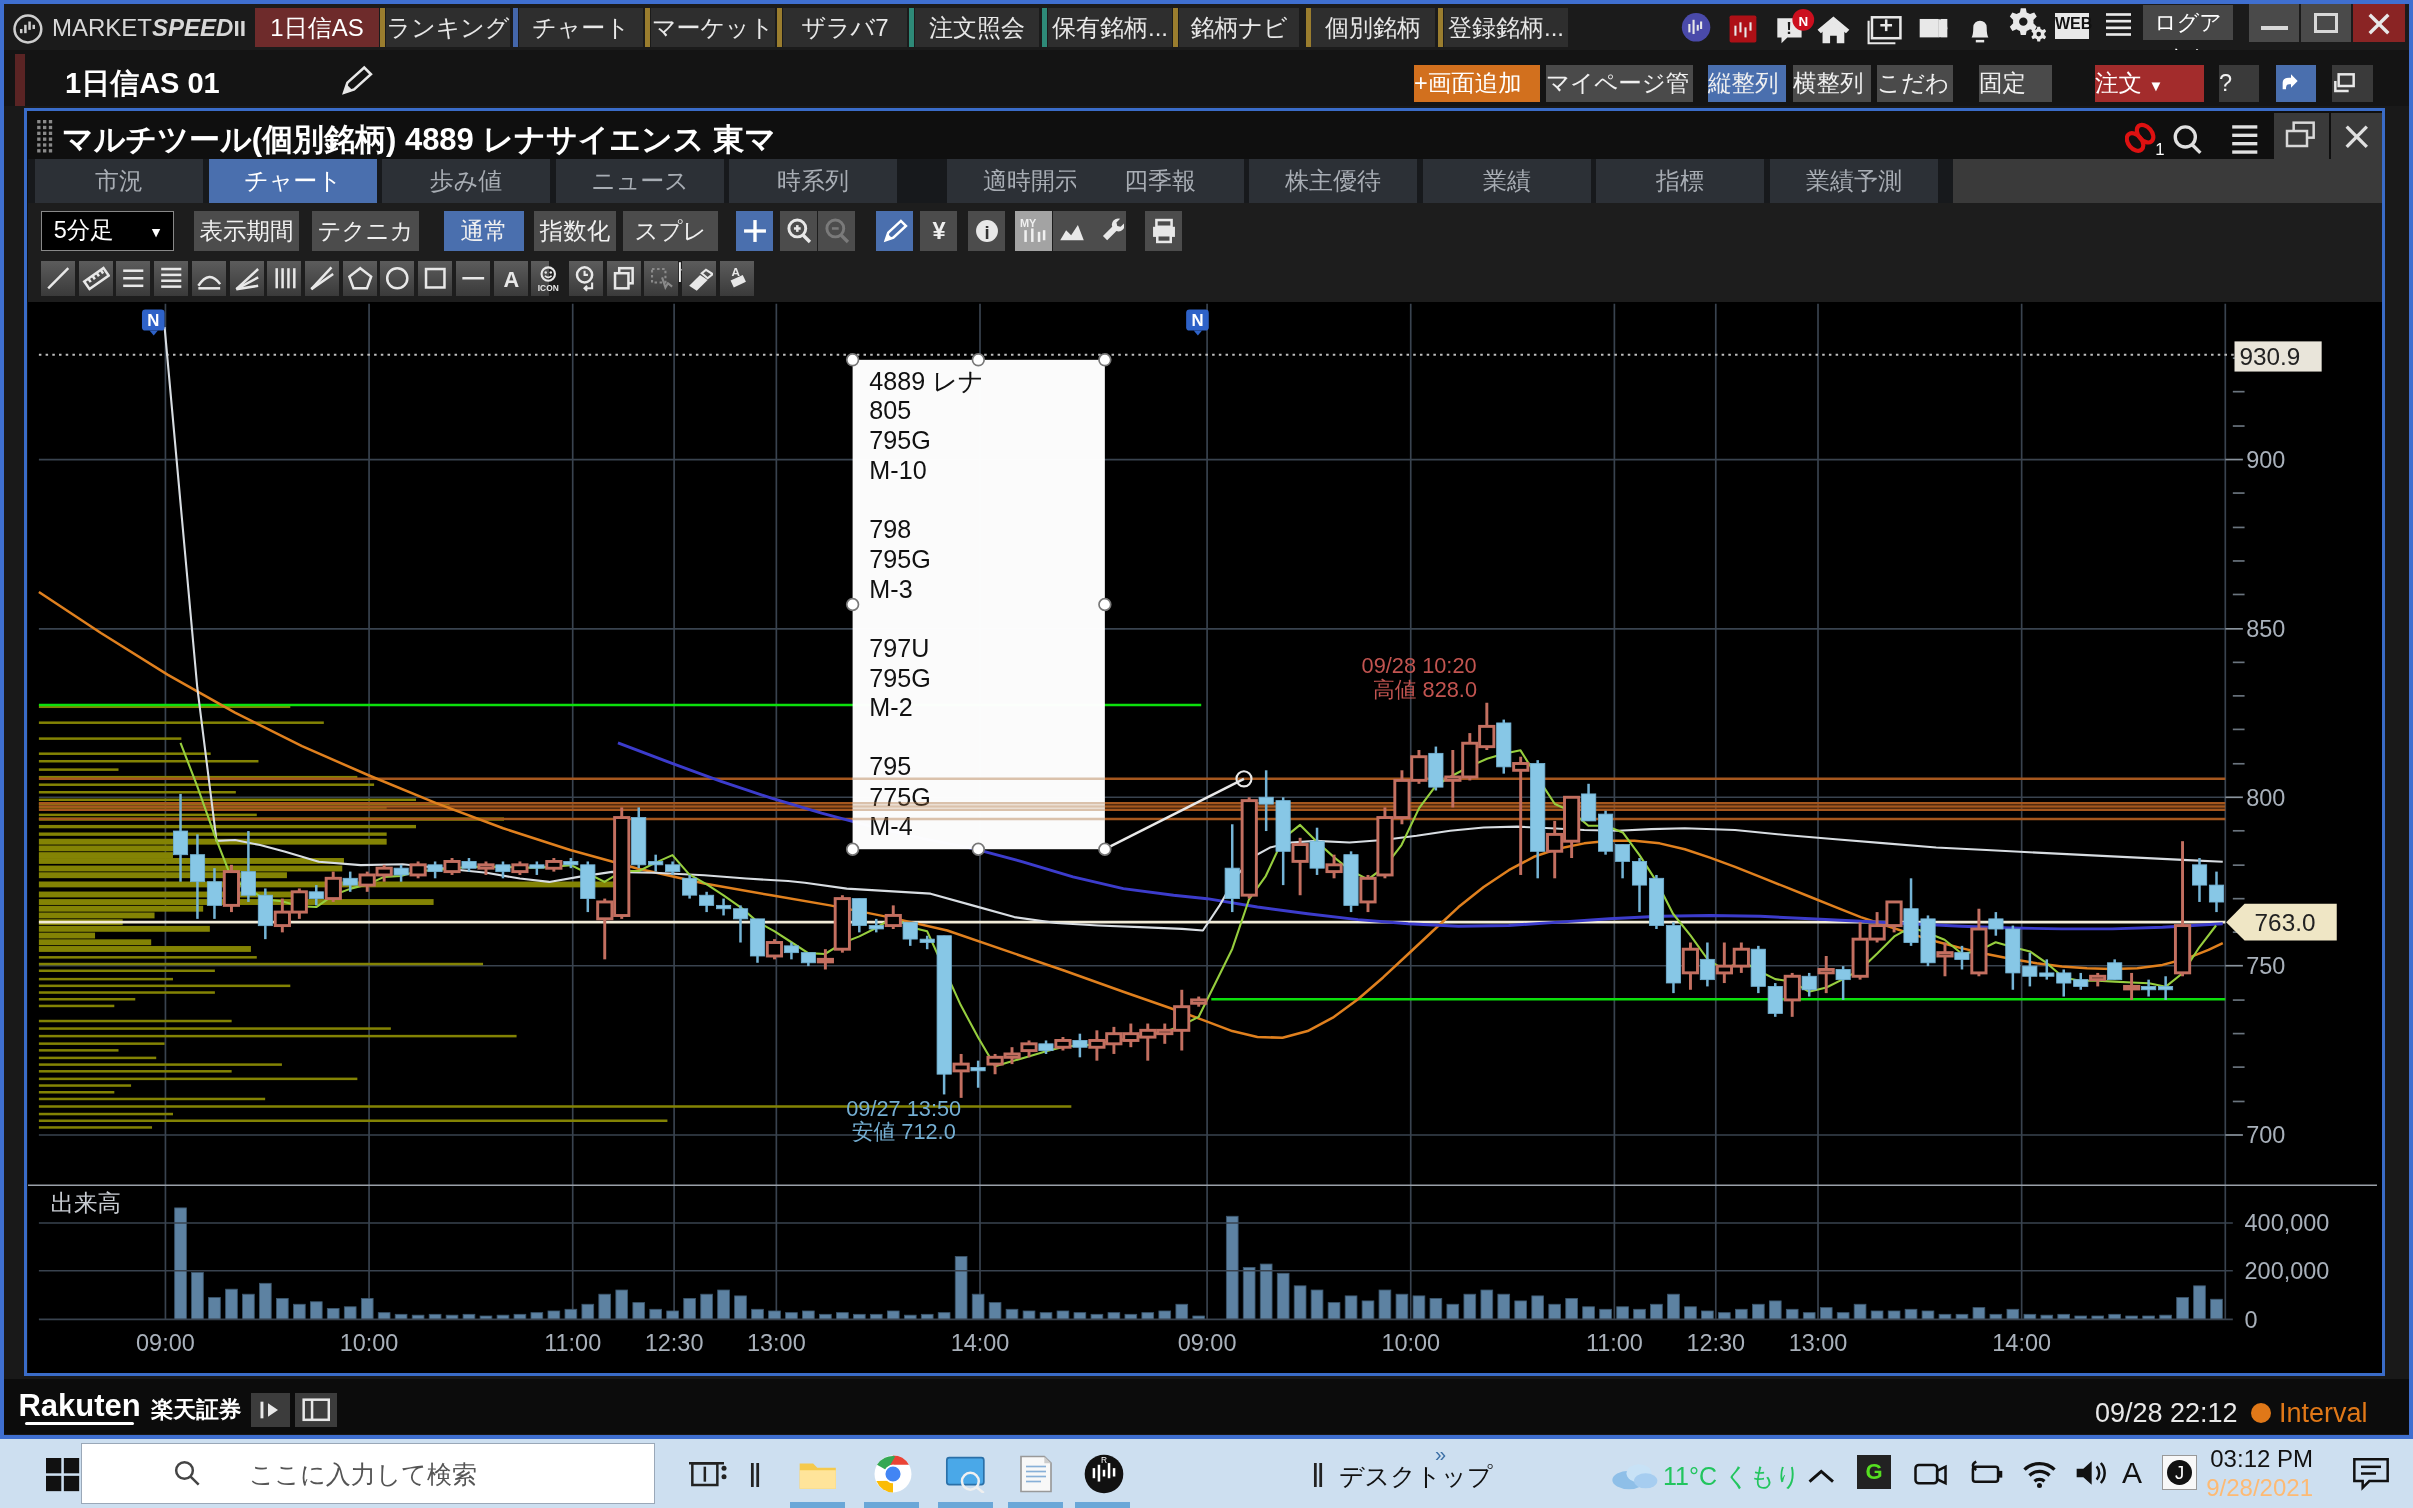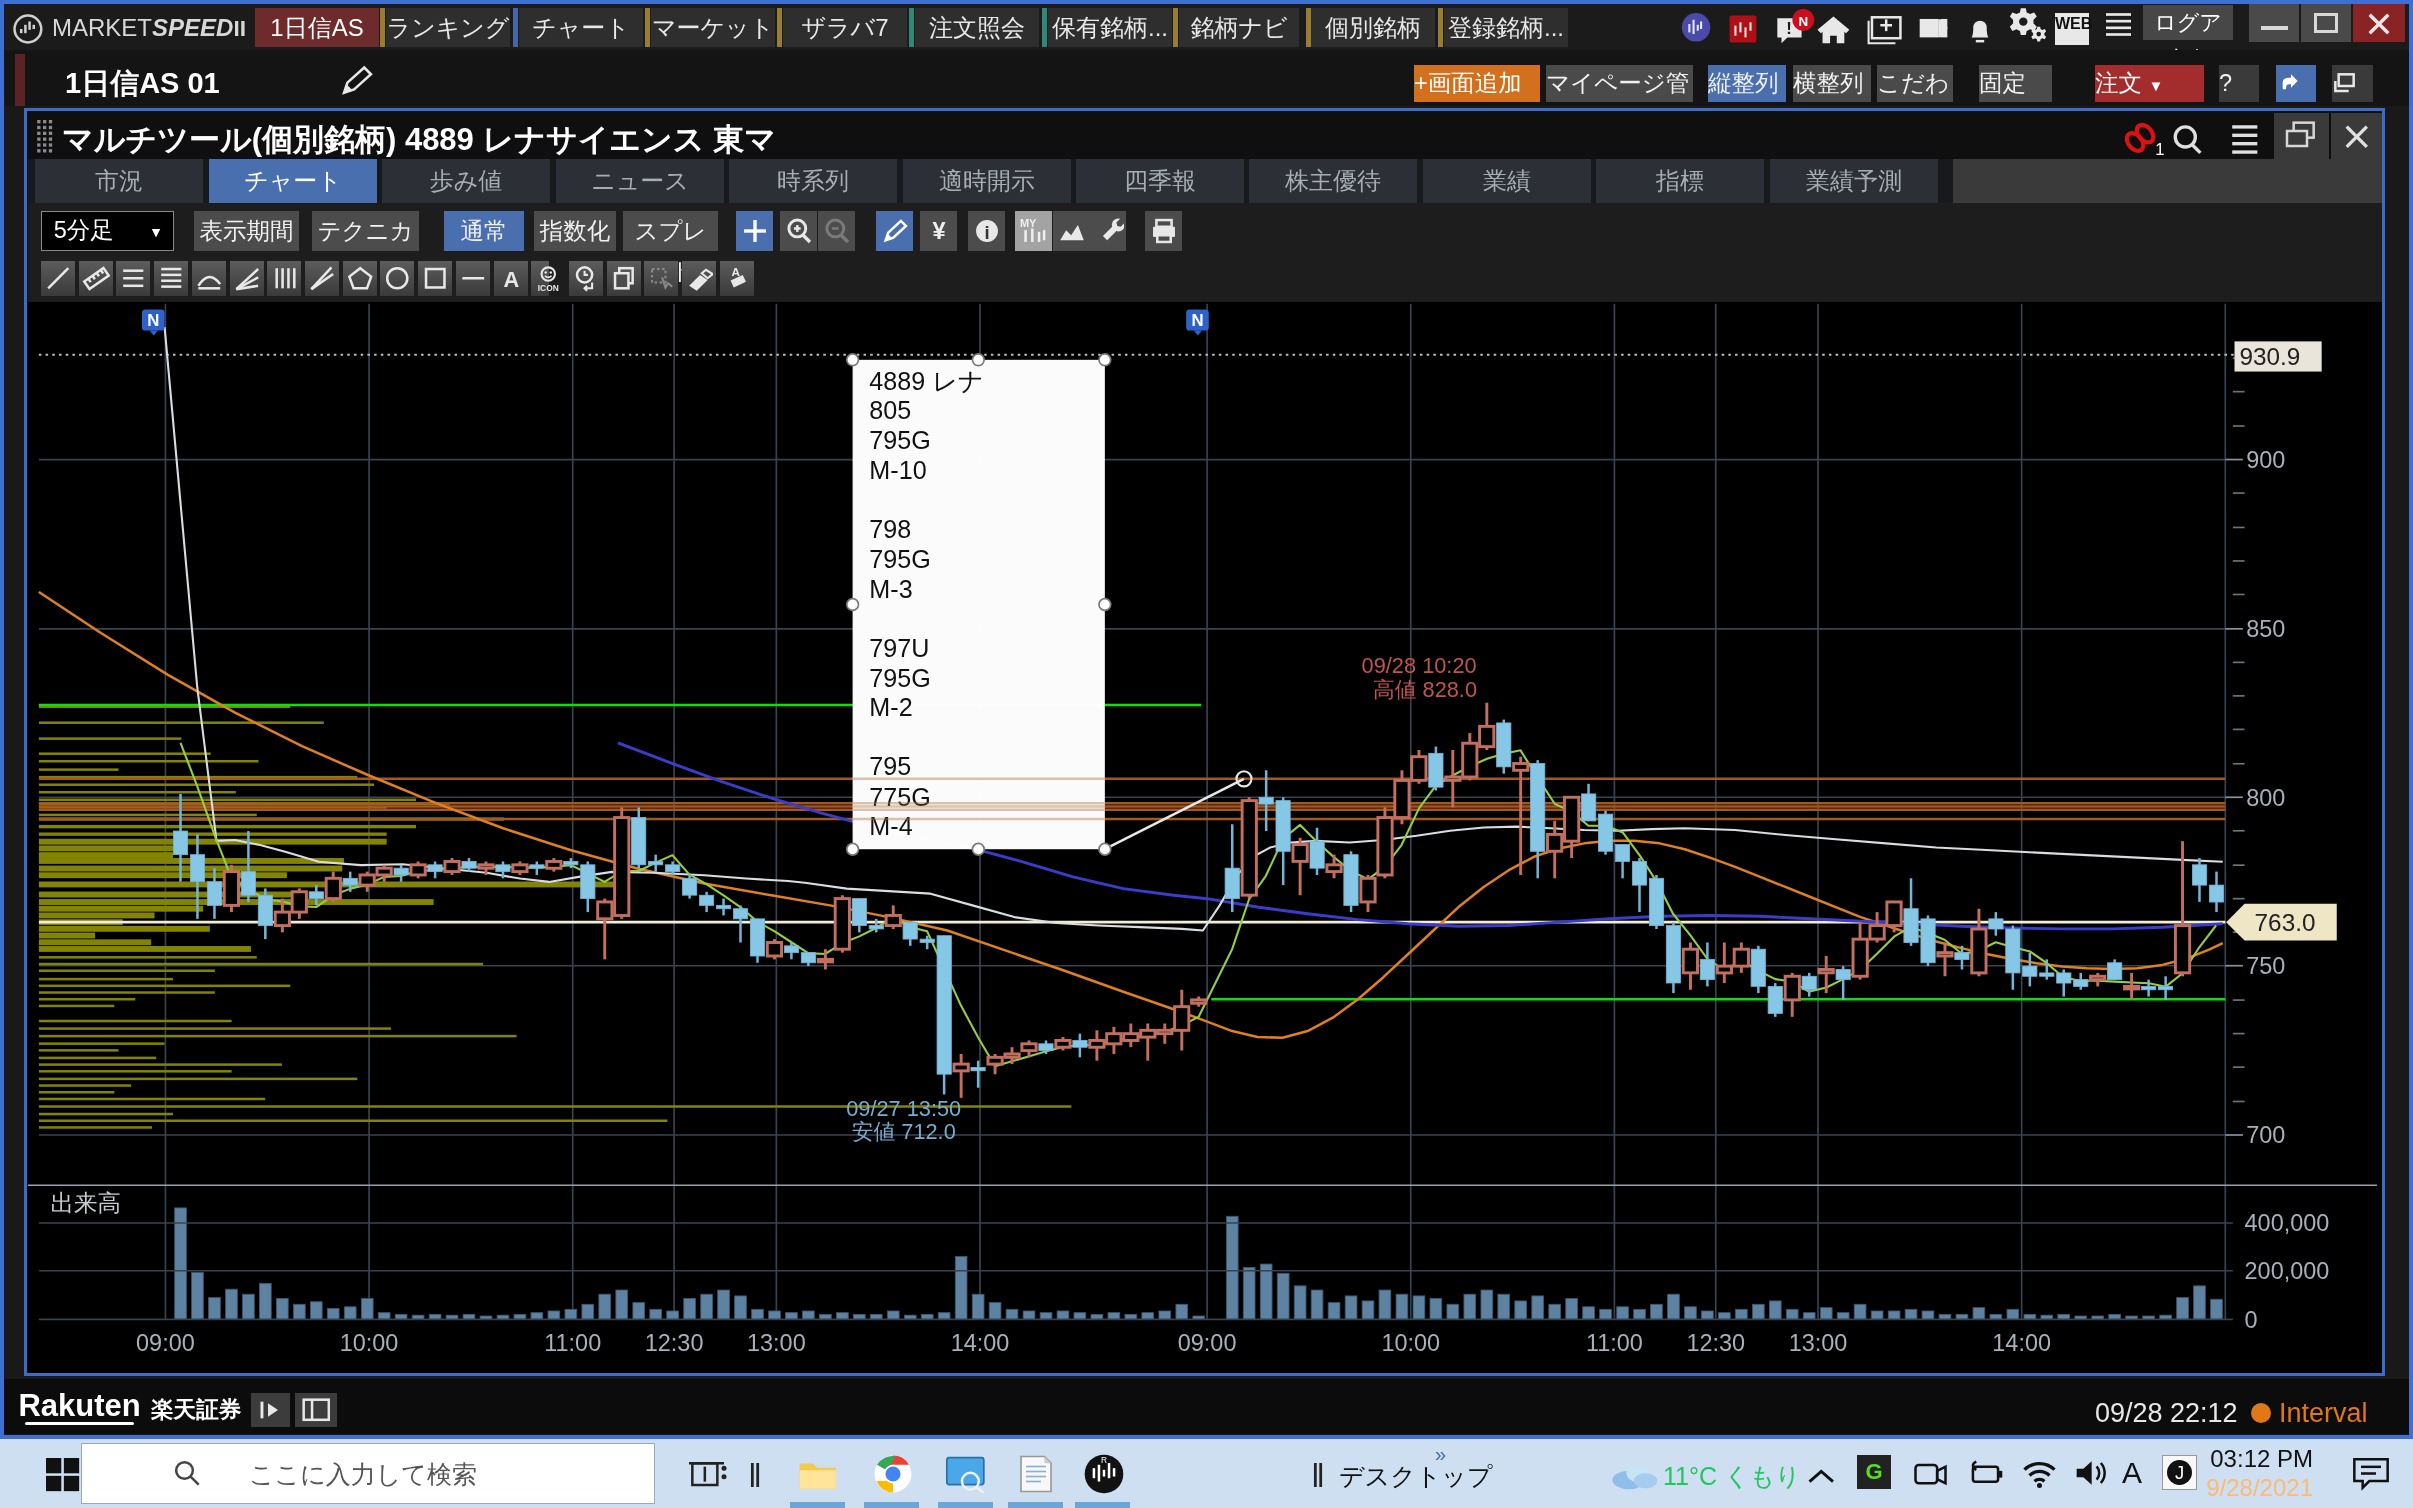--- a/index.html
+++ b/index.html
@@ -79,21 +79,21 @@
 <svg class="abs" style="left:2009px;top:8.4px" width="37" height="34" viewBox="0 0 44 40">
  <g fill="#e8e8e8">
       <path d="M14 0 h6 l1 5 a12 12 0 0 1 4 2 l5-2 3 5 -4 4 a12 12 0 0 1 0 4 l4 4 -3 5 -5-2 a12 12 0 0 1-4 2 l-1 5 h-6 l-1-5 a12 12 0 0 1-4-2 l-5 2 -3-5 4-4 a12 12 0 0 1 0-4 l-4-4 3-5 5 2 a12 12 0 0 1 4-2 z"></path>
       <circle cx="17" cy="16" r="5" fill="#1b1b1b"></circle>
     </g>
  <g fill="#e8e8e8" transform="translate(26,22) scale(0.55)">
       <path d="M14 0 h6 l1 5 a12 12 0 0 1 4 2 l5-2 3 5 -4 4 a12 12 0 0 1 0 4 l4 4 -3 5 -5-2 a12 12 0 0 1-4 2 l-1 5 h-6 l-1-5 a12 12 0 0 1-4-2 l-5 2 -3-5 4-4 a12 12 0 0 1 0-4 l-4-4 3-5 5 2 a12 12 0 0 1 4-2 z"></path>
       <circle cx="17" cy="16" r="5" fill="#1b1b1b"></circle>
     </g>
 </svg>
-<div class="abs" style="left:2055px;top:13.4px;width:34px;height:32px;background:#e8e8e8;color:#111;font-size:16px;font-weight:bold;text-align:center;line-height:22px">WEB</div>
+<div class="abs" style="left:2055px;top:13.4px;width:34px;height:26px;background:#e8e8e8;color:#111;font-size:16px;font-weight:bold;text-align:center;line-height:22px">WEB</div>
 <svg class="abs" style="left:2106px;top:11.7px" width="25" height="25" viewBox="0 0 30 30">
     <g stroke="#e8e8e8" stroke-width="3.2">
       <line x1="0" y1="3" x2="30" y2="3"></line>
       <line x1="0" y1="11" x2="30" y2="11"></line>
       <line x1="0" y1="19" x2="30" y2="19"></line>
       <line x1="0" y1="27" x2="30" y2="27"></line>
     </g>
   </svg>
 <div class="abs" style="left:2143px;top:5px;width:90px;height:35px;background:#474747;color:#fff;font-size:22px;text-align:center;line-height:35px">ログアウト</div>
 <div class="abs" style="left:2249px;top:4.2px;width:50px;height:38px;background:#4a4a4a">
@@ -189,21 +189,21 @@
   </div>
 <div class="wtab" style="left:382px;width:168px">
     <div style="position:relative;top:0">歩み値</div>
   </div>
 <div class="wtab" style="left:556px;width:168px">
     <div style="position:relative;top:0">ニュース</div>
   </div>
 <div class="wtab" style="left:729px;width:168px">
     <div style="position:relative;top:0">時系列</div>
   </div>
-<div class="wtab" style="left:903px;width:168px">
+<div class="wtab" style="left:947px;width:168px">
     <div style="position:relative;top:0">適時開示</div>
   </div>
 <div class="wtab" style="left:1076px;width:168px">
     <div style="position:relative;top:0">四季報</div>
   </div>
 <div class="wtab" style="left:1249px;width:168px">
     <div style="position:relative;top:0">株主優待</div>
   </div>
 <div class="wtab" style="left:1423px;width:168px">
     <div style="position:relative;top:0">業績</div>

